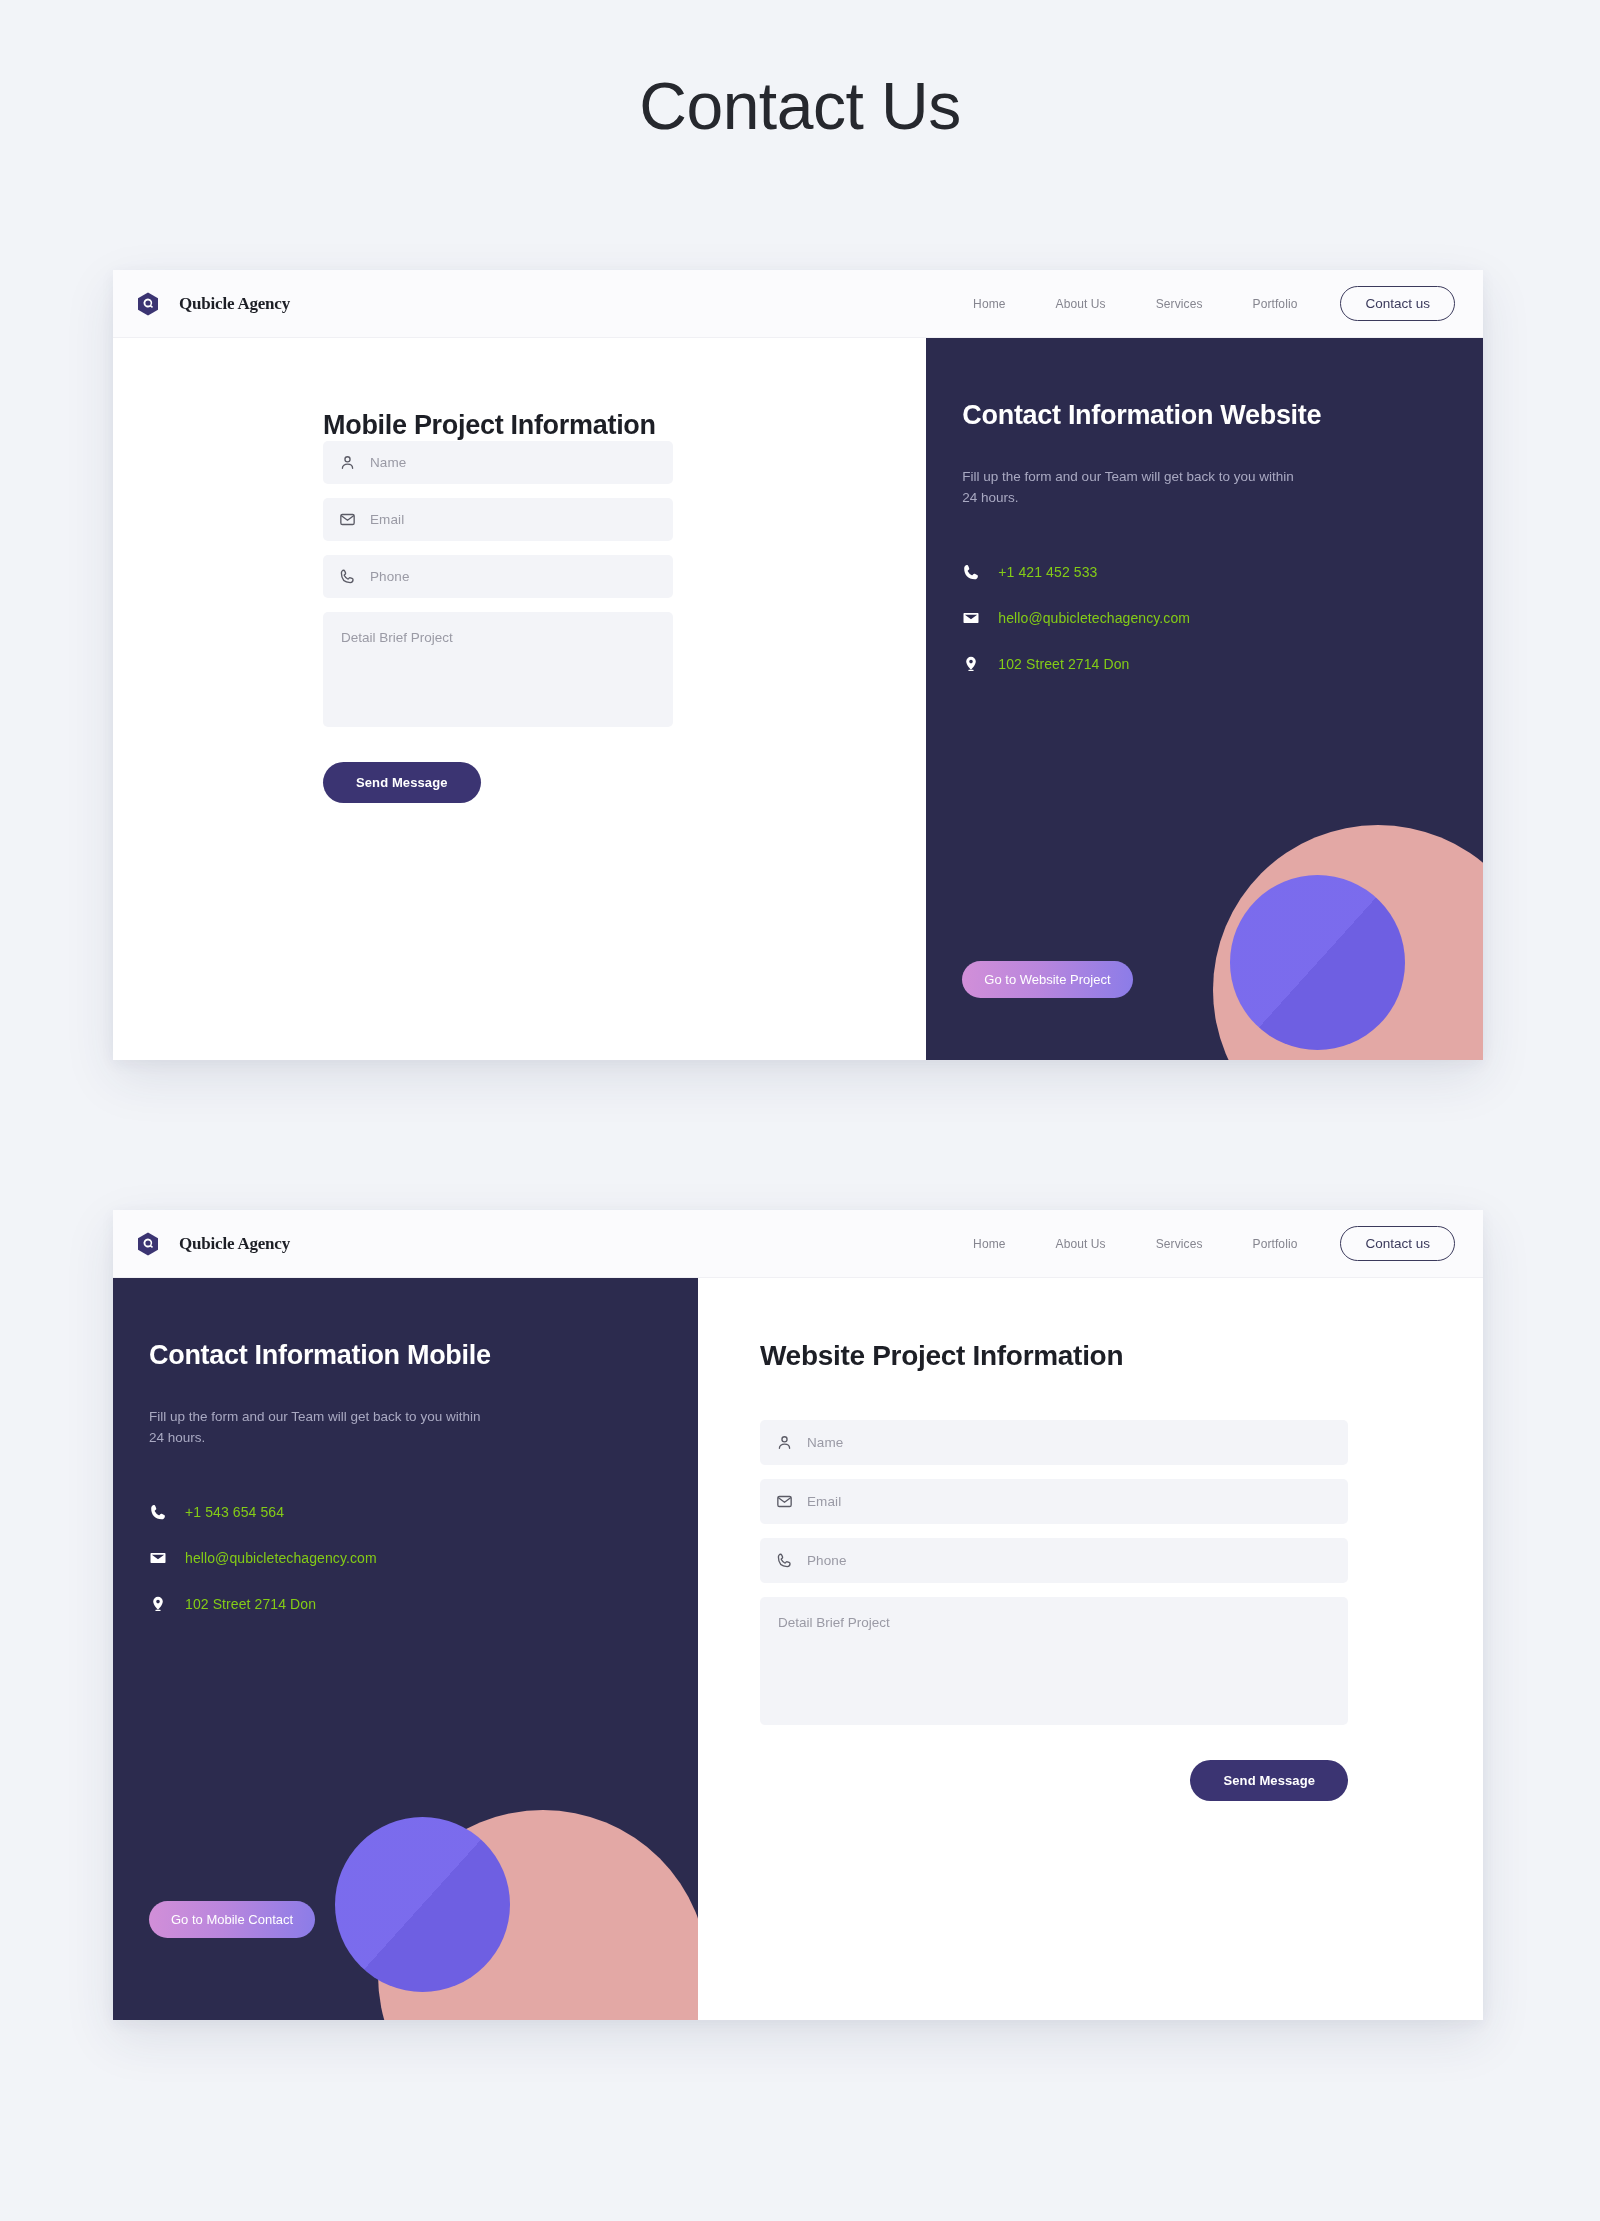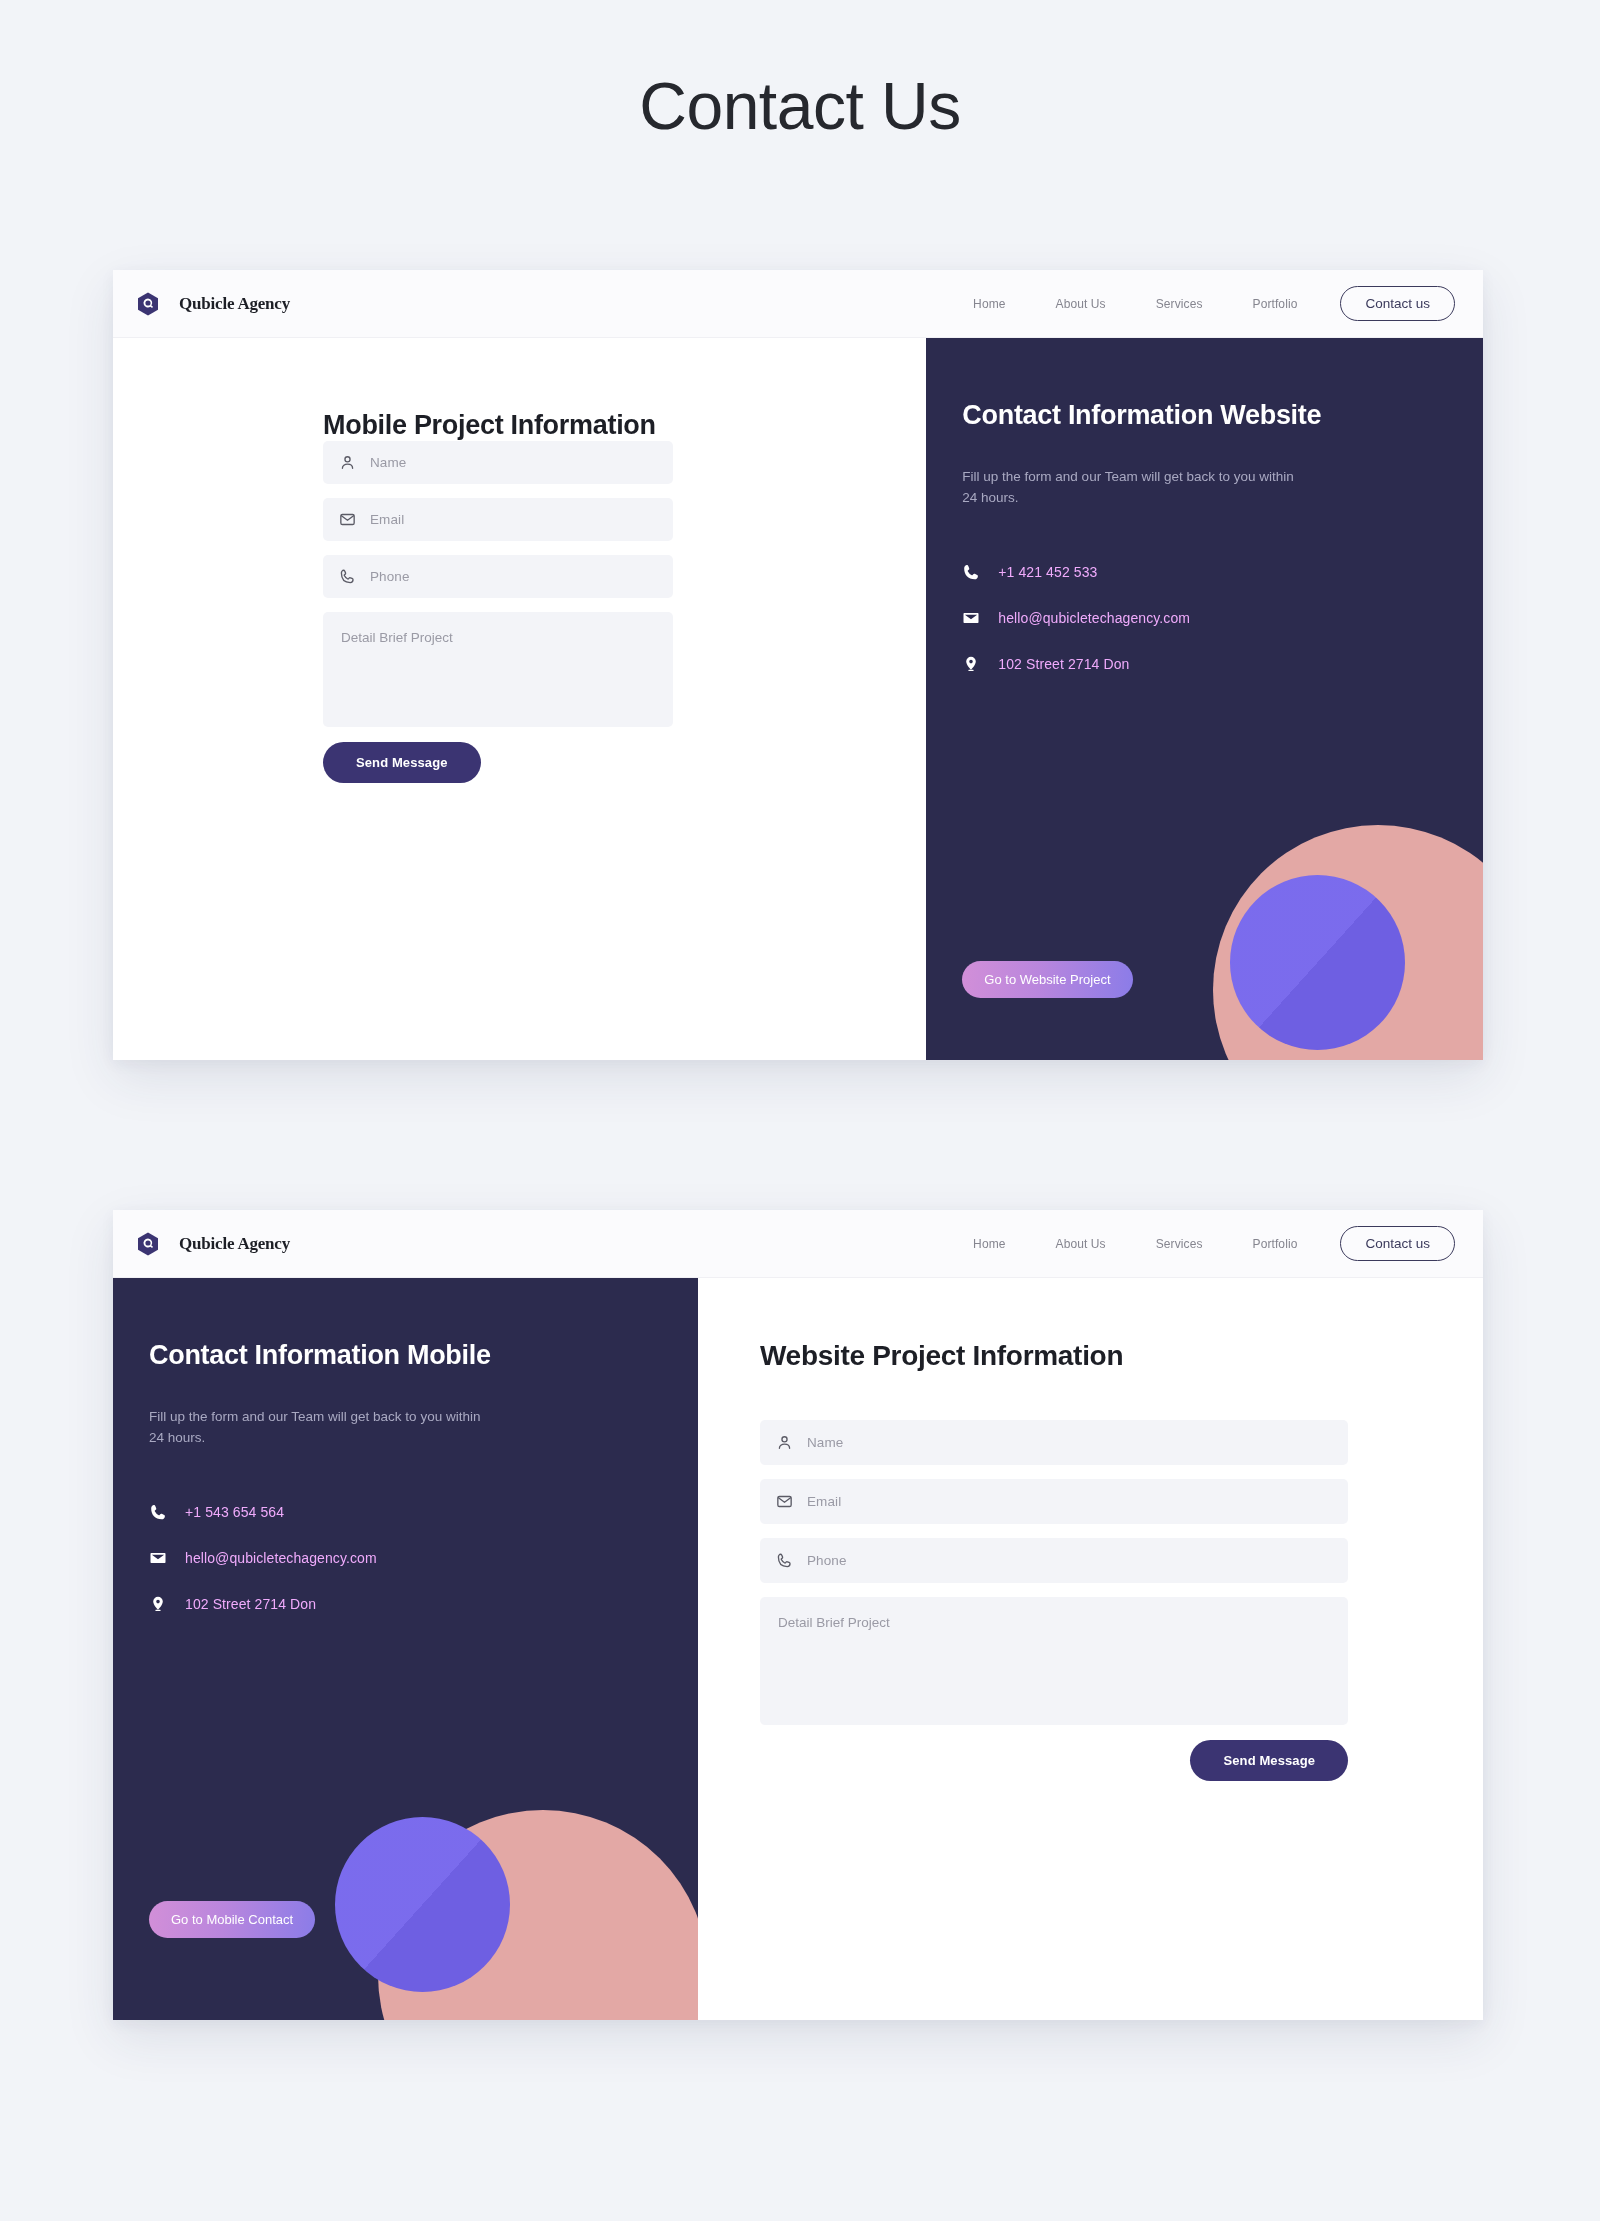--- a/index.html
+++ b/index.html
@@ -115,21 +115,21 @@
     border-radius: 5px;
     height: 115px;
     padding: 16px 18px;
     margin-top: 4px;
     width: 100%;
   }
   #card-mobile .textarea { height: 128px; }
   .textarea-placeholder { font-size: 13.5px; color: #9a9aa5; }
 
   .send-btn {
-    margin-top: 15px;
+    margin-top: 35px;
     background: #3b3472;
     color: #ffffff;
     font-size: 13px;
     font-weight: bold;
     border: none;
     border-radius: 22px;
     padding: 13px 33px;
     letter-spacing: 0.1px;
     display: inline-block;
   }
@@ -155,21 +155,21 @@
     margin-bottom: 54px;
   }
   .contact-item {
     display: flex;
     align-items: center;
     gap: 18px;
     margin-bottom: 28px;
   }
   .contact-icon { width: 18px; height: 18px; flex: 0 0 18px; color: #ffffff; }
   .contact-icon svg { display: block; width: 100%; height: 100%; }
-  .contact-text { color: #f0abfc; font-size: 14px; letter-spacing: 0.1px; }
+  .contact-text { color: #84cc16; font-size: 14px; letter-spacing: 0.1px; }
 
   .goto-btn {
     position: absolute;
     z-index: 4;
     border: none;
     border-radius: 20px;
     padding: 11px 22px;
     font-size: 13px;
     color: #ffffff;
     background: linear-gradient(95deg, #d28fd8 0%, #b986dd 45%, #8b7ce8 100%);

